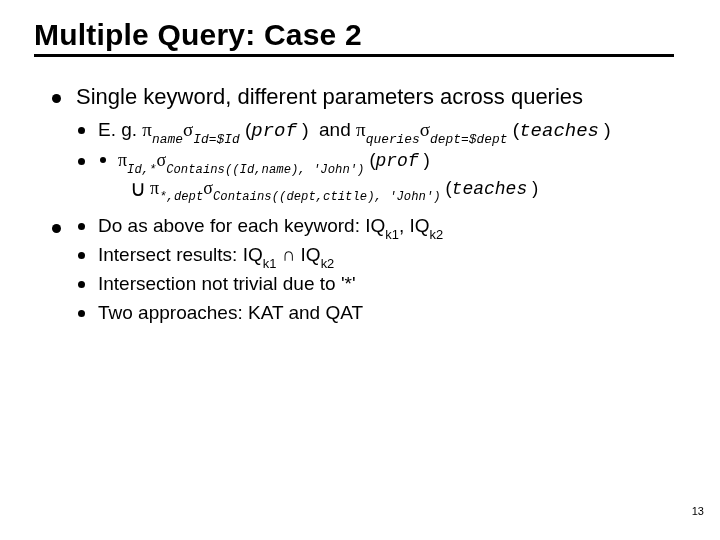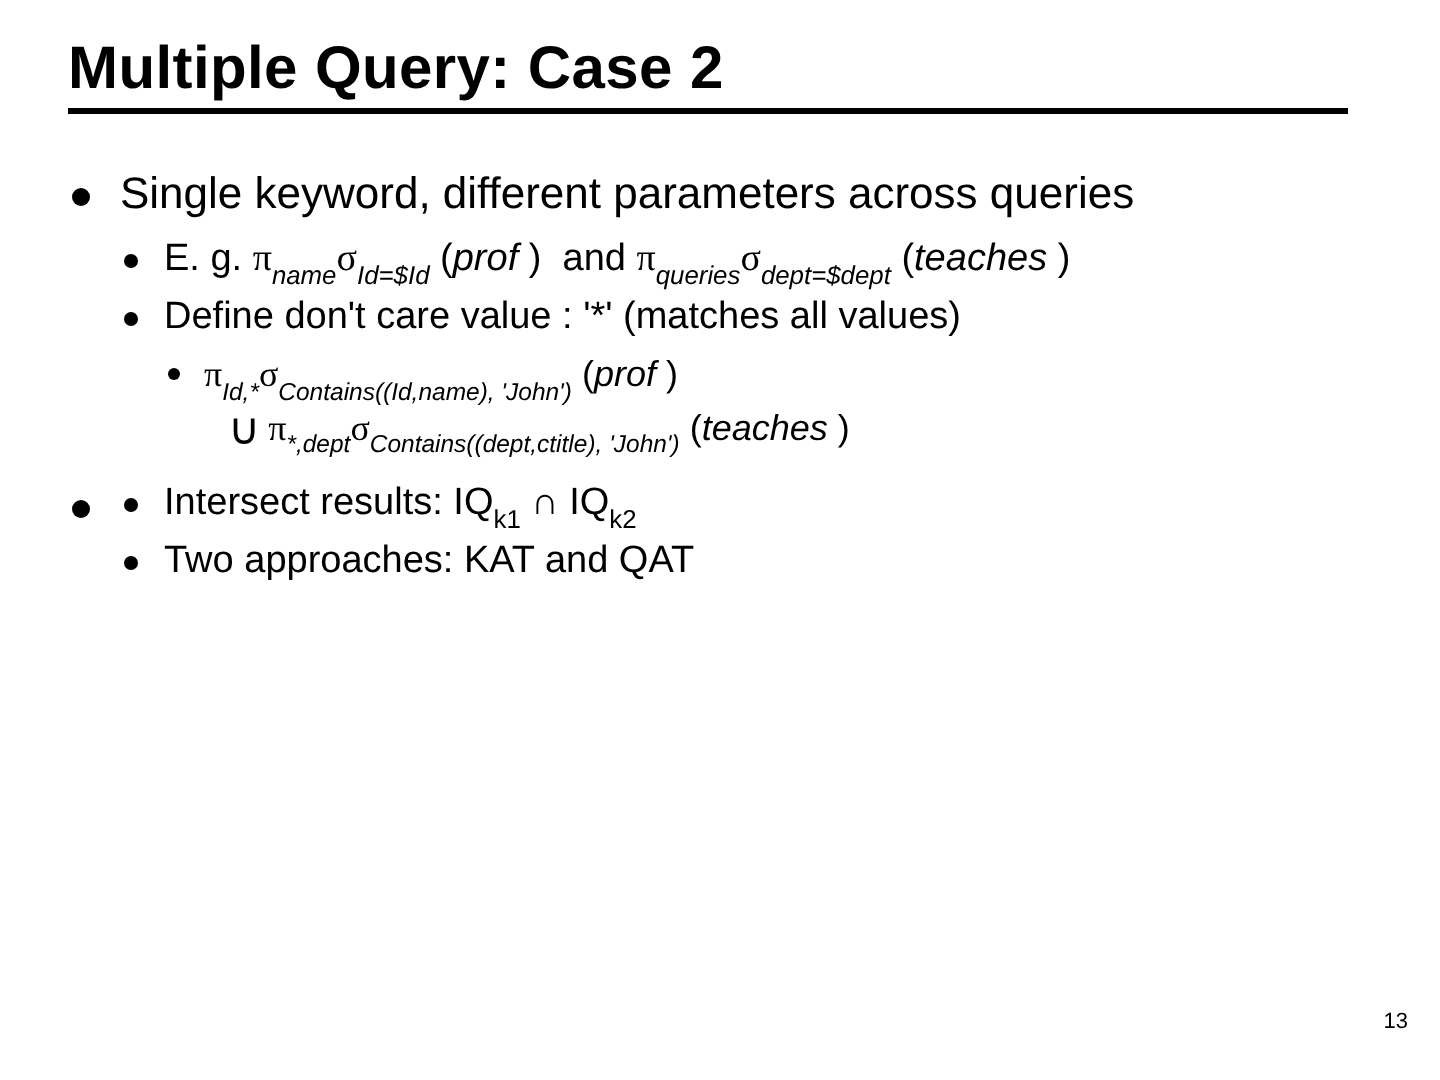--- a/index.html
+++ b/index.html
@@ -1,47 +1,49 @@
 <!DOCTYPE html>
 <html><head>
 <meta charset="utf-8">
 <style>
   html,body{margin:0;padding:0}
   body{width:720px;height:540px;background:#fff;font-family:Arial,Helvetica,sans-serif;color:#000;position:relative}
   .slide{padding:18px 32px 10px 34px;box-sizing:border-box}
   .title{font-size:30px;font-weight:bold;margin:0 0 2px 0;letter-spacing:.2px}
   .underline{height:3px;background:#000;width:640px;margin-bottom:26px}
-  .l1{list-style:none;margin:0;padding:0}
+  .l1{list-style:none;margin:16px;padding:0}
   .l1>li{position:relative;padding-left:26px;margin-bottom:10px;font-size:22px;line-height:1.28}
   .l1>li::before{content:"";position:absolute;left:2px;top:.48em;width:9px;height:9px;background:#000;border-radius:50%}
   .l2{list-style:none;margin:6px 0 0 0;padding:0}
   .l2>li{position:relative;padding-left:22px;margin-bottom:4px;font-size:19px;line-height:1.32}
   .l2>li::before{content:"";position:absolute;left:2px;top:.5em;width:7px;height:7px;background:#000;border-radius:50%}
   .l3{list-style:none;margin:4px 0 0 0;padding:0}
   .l3>li{position:relative;padding-left:20px;font-size:18px;line-height:1.35}
   .l3>li::before{content:"";position:absolute;left:2px;top:.5em;width:6px;height:6px;background:#000;border-radius:50%}
   .sym{font-family:'Times New Roman',Symbol,serif}
-  .it{font-style:italic;font-family:Liberation Sans, sans-serif}
+  .it{font-style:italic;font-family:Liberation Mono, monospace}
   sub{font-size:.68em;line-height:0;position:relative;bottom:-.15em}
   .union{display:inline-block;font-size:22px;vertical-align:-2px;margin-right:4px}
   .line2{display:block;padding-left:12px}
   .pagenum{position:absolute;right:16px;bottom:23px;font-size:11px;color:#000}
 </style>
 </head>
 <body>
 
 <div class="slide">
   <h1 class="title">Multiple Query: Case 2</h1>
   <div class="underline"></div>
   <ul class="l1">
       <li><span>Single keyword, different parameters across queries</span><ul class="l2">
           <li><span>E. g. <span class="sym">π</span><sub><span class="it">name</span></sub><span class="sym">σ</span><sub><span class="it">Id=$Id</span></sub> (<span class="it">prof</span> )&nbsp; and <span class="sym">π</span><sub><span class="it">queries</span></sub><span class="sym">σ</span><sub><span class="it">dept=$dept</span></sub> (<span class="it">teaches</span> )</span></li>
-          <li><span>Define don't care value : '*' (matches all values)</span><ul class="l3">
+          <li><ul class="l3">
               <li><span><span class="sym">π</span><sub><span class="it">Id,*</span></sub><span class="sym">σ</span><sub><span class="it">Contains((Id,name), 'John')</span></sub> (<span class="it">prof</span> )<span class="line2"><span class="union">∪</span><span class="sym">π</span><sub><span class="it">*,dept</span></sub><span class="sym">σ</span><sub><span class="it">Contains((dept,ctitle), 'John')</span></sub> (<span class="it">teaches</span> )</span></span></li>
             </ul></li>
         </ul></li>
       <li><ul class="l2">
+          <li><span>Do as above for each keyword: IQ<sub>k1</sub>, IQ<sub>k2</sub></span></li>
           <li><span>Intersect results: IQ<sub>k1</sub> ∩ IQ<sub>k2</sub></span></li>
+          <li><span>Intersection not trivial due to '*'</span></li>
           <li><span>Two approaches:  KAT and QAT</span></li>
         </ul></li>
     </ul>
 </div>
 <div class="pagenum">13</div>
 
 </body></html>

